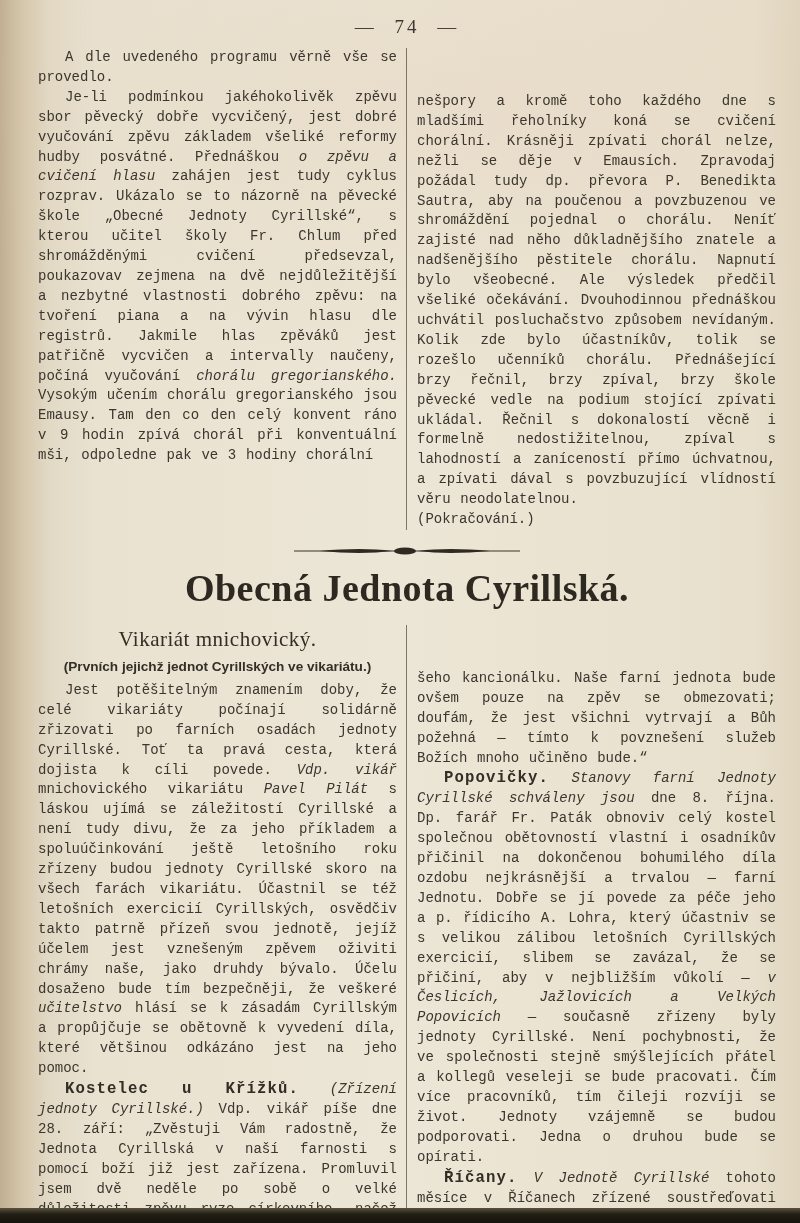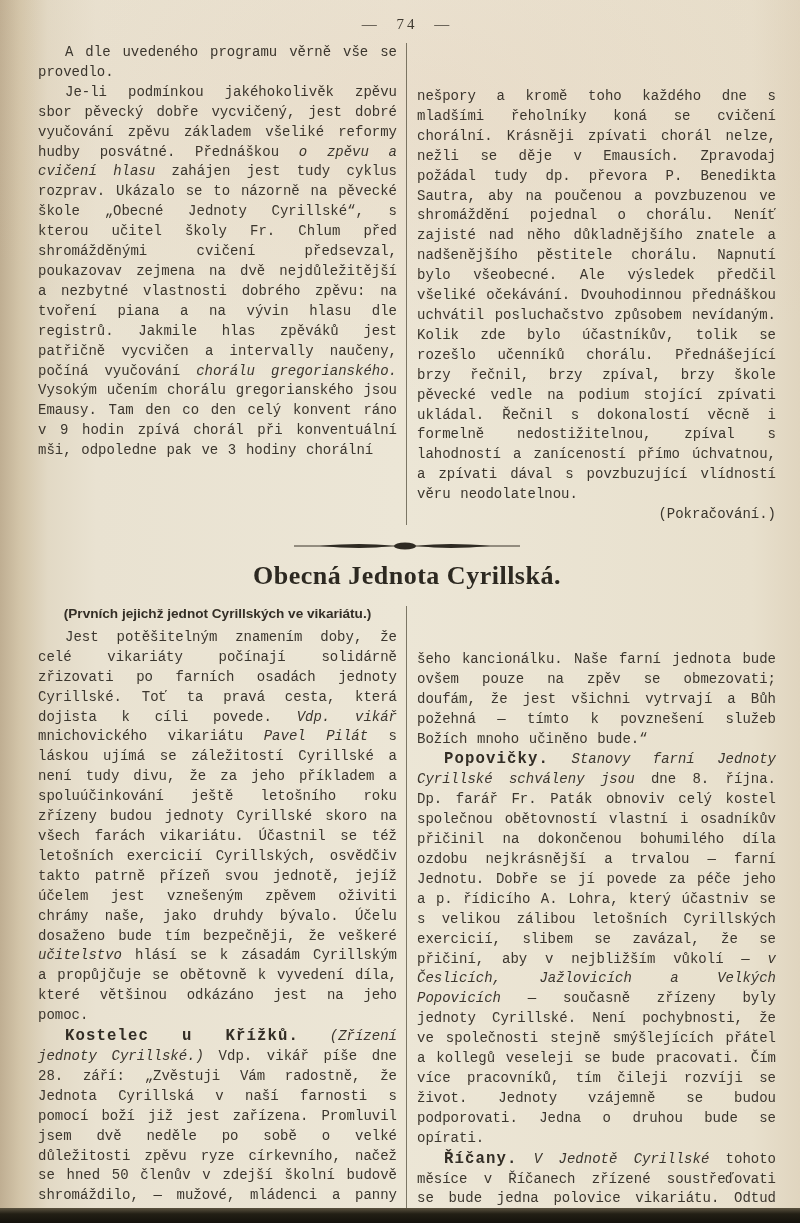--- a/index.html
+++ b/index.html
@@ -14,39 +14,39 @@
       radial-gradient(ellipse 900px 500px at 55% 8%, rgba(224,196,170,0.25), rgba(0,0,0,0) 60%),
       linear-gradient(90deg,#bfae92 0%,#d3c5a9 2.5%,#e2d9c5 6%,#e9e2d1 12%,#ece6d6 50%,#e8e0cd 94%,#e0d5bf 100%);
     color:#3b362e;
   }
   .bottom-band{
     position:absolute;left:0;right:0;bottom:0;height:15px;
     background:linear-gradient(180deg,#5a523f 0%,#221f15 40%,#14120c 100%);
   }
   .content{position:absolute;left:38px;right:24px;top:12px;}
   .page-number{
-    text-align:center;font-size:15px;letter-spacing:3px;color:#3e3930;
+    text-align:center;font-size:19px;letter-spacing:3px;color:#3e3930;
     margin:4px 0 10px 0;word-spacing:10px;
   }
   .cols{display:flex;align-items:stretch;}
   .col{flex:1 1 0;min-width:0;}
   .col-left{padding-right:9px;}
   .col-right{padding-left:10px;margin-top:44px;}
   .col-rule{flex:0 0 1px;background:#56503f;opacity:.75;}
   .toptext .para, .lowtext .para{
     margin:0;text-align:justify;
     font-size:14px;line-height:19.9px;word-spacing:.09em;font-family:Liberation Mono, monospace;
   }
   .para.indent{text-indent:27px;}
-  .para.center{text-align:right;text-indent:0;}
+  .para.center{text-align:left;text-indent:0;}
   .seg-i{font-style:italic;}
   .seg-b{font-weight:bold;letter-spacing:1.1px;font-size:1.12em;color:#322d25;}
   .ornament{display:block;margin:16px auto 2px auto;}
   .main-heading{
-    text-align:center;font-weight:bold;font-size:26px;color:#2d2921;
+    text-align:center;font-weight:bold;font-size:38px;color:#2d2921;
     margin:10px 0 0 0;letter-spacing:.5px;
   }
   .sub-heading{
     text-align:center;font-size:16px;letter-spacing:5.5px;color:#38332a;
     margin:12px 0 0 0;font-weight:500;
   }
   .lower{margin-top:15px;}
   .vic-heading{
     text-align:center;font-size:21px;font-weight:normal;color:#322d25;
     margin:2px 0 7px 0;letter-spacing:.5px;
@@ -81,20 +81,21 @@
       <line x1="2" y1="5" x2="228" y2="5" stroke="#3a352b" stroke-width="1"></line>
       <path d="M28 5 Q70 1.2 100 5 Q70 8.8 28 5 Z" fill="#2e2a22"></path>
       <ellipse cx="113" cy="5" rx="11" ry="3.6" fill="#2e2a22"></ellipse>
       <path d="M126 5 Q156 1.2 198 5 Q156 8.8 126 5 Z" fill="#2e2a22"></path>
     </svg>
 
     <h1 class="main-heading">Obecná Jednota Cyrillská.</h1>
 
     <div class="cols lower lowtext">
       <div class="col col-left">
+        <h2 class="vic-heading">Vikariát mnichovický.</h2>
         <div class="vic-note">(Prvních jejichž jednot Cyrillských ve vikariátu.)</div>
         <div>
             <p class="para indent"><span>Jest potěšitelným znamením doby, že celé vikariáty počínají solidárně zřizovati po farních osadách jednoty Cyrillské. Toť ta pravá cesta, která dojista k cíli povede. </span><span class="seg-i">Vdp. vikář</span><span> mnichovického vikariátu </span><span class="seg-i">Pavel Pilát</span><span> s láskou ujímá se záležitostí Cyrillské a není tudy divu, že za jeho příkladem a spoluúčinkování ještě letošního roku zřízeny budou jednoty Cyrillské skoro na všech farách vikariátu. Účastnil se též letošních exercicií Cyrillských, osvědčiv takto patrně přízeň svou jednotě, jejíž účelem jest vznešeným zpěvem oživiti chrámy naše, jako druhdy bývalo. Účelu dosaženo bude tím bezpečněji, že veškeré </span><span class="seg-i">učitelstvo</span><span> hlásí se k zásadám Cyrillským a propůjčuje se obětovně k vyvedení díla, které většinou odkázáno jest na jeho pomoc.</span></p>
             <p class="para indent"><span class="seg-b">Kostelec u Křížků.</span><span> </span><span class="seg-i">(Zřízení jednoty Cyrillské.)</span><span> Vdp. vikář píše dne 28. září: „Zvěstuji Vám radostně, že Jednota Cyrillská v naší farnosti s pomocí boží již jest zařízena. Promluvil jsem dvě neděle po sobě o velké důležitosti zpěvu ryze církevního, načež se hned 50 členův v zdejší školní budově shromáždilo, — mužové, mládenci a panny —, prohlásivše se za členy farní Jednoty Cyrillské. — Měli jsme již dvakráte po vykonaných službách božích cvičení, jež laskavě řídí zdejší ředitel školy a kůru pan Jaroslav Petera. Po krátkém vysvětlení not, přikročeno hned ku zpívání písně „Hospodine, všech věci Pane.“ Za tím účelem objednáno 60 výtisků Va-</span></p>
           </div>
       </div>
       <div class="col-rule"></div>
       <div class="col col-right">
           <p class="para"><span>šeho kancionálku. Naše farní jednota bude ovšem pouze na zpěv se obmezovati; doufám, že jest všichni vytrvají a Bůh požehná — tímto k povznešení služeb Božích mnoho učiněno bude.“</span></p>
           <p class="para indent"><span class="seg-b">Popovičky.</span><span> </span><span class="seg-i">Stanovy farní Jednoty Cyrillské schváleny jsou</span><span> dne 8. října. Dp. farář Fr. Paták obnoviv celý kostel společnou obětovností vlastní i osadníkův přičinil na dokončenou bohumilého díla ozdobu nejkrásnější a trvalou — farní Jednotu. Dobře se jí povede za péče jeho a p. řídicího A. Lohra, který účastniv se s velikou zálibou letošních Cyrillských exercicií, slibem se zavázal, že se přičiní, aby v nejbližším vůkolí — </span><span class="seg-i">v Česlicích, Jažlovicích a Velkých Popovicích</span><span> — současně zřízeny byly jednoty Cyrillské. Není pochybnosti, že ve společnosti stejně smýšlejících přátel a kollegů veseleji se bude pracovati. Čím více pracovníků, tím čileji rozvíji se život. Jednoty vzájemně se budou podporovati. Jedna o druhou bude se opírati.</span></p>

